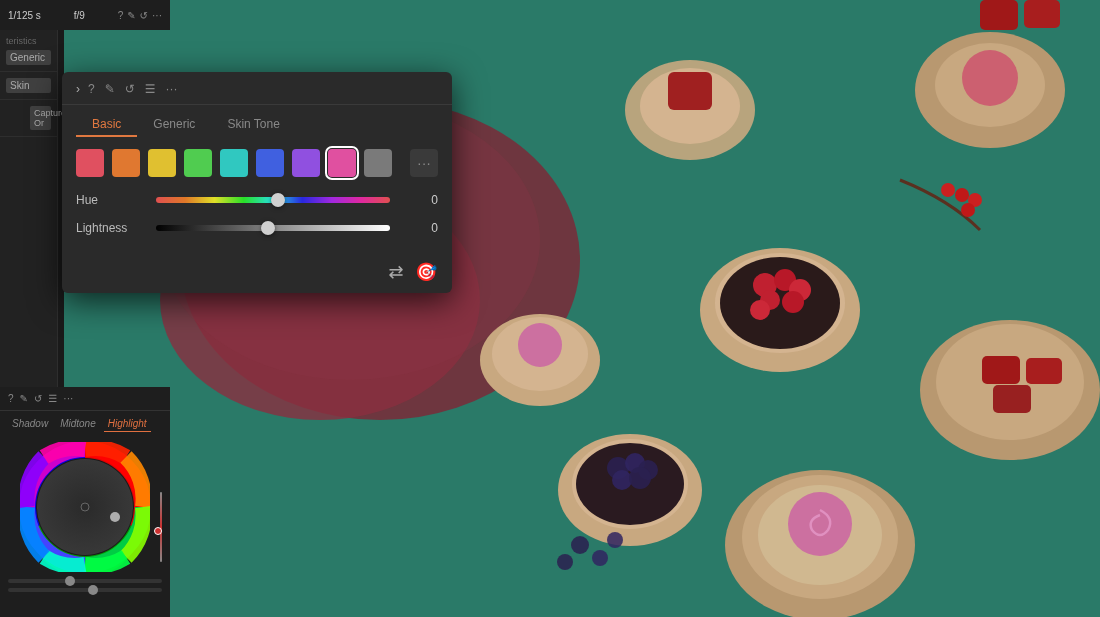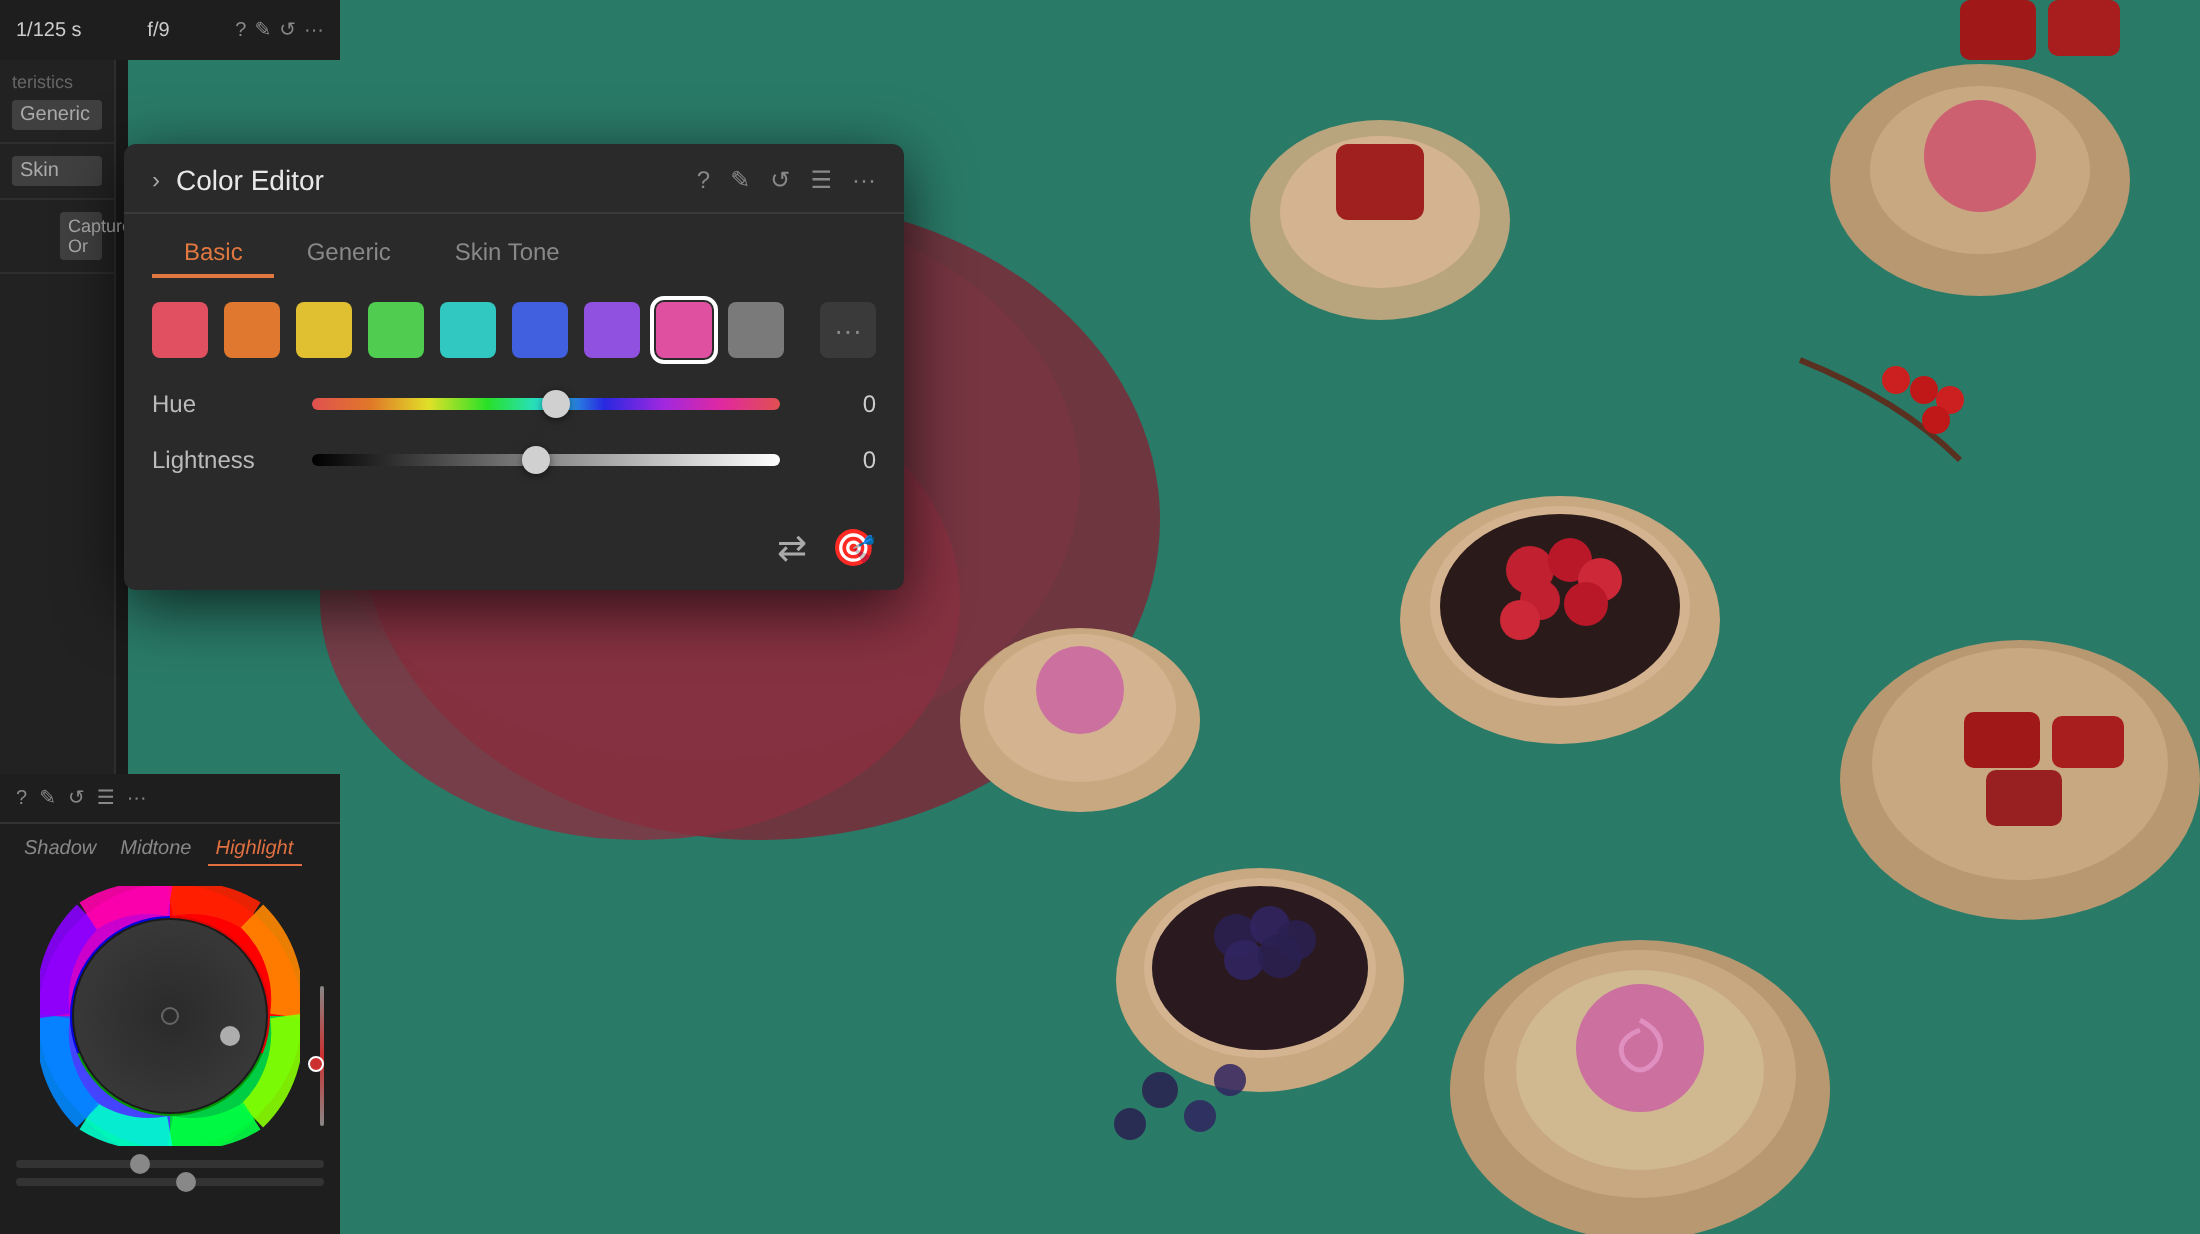--- a/index.html
+++ b/index.html
@@ -416,21 +416,20 @@
     <span>···</span>
   </div>
 </div>
 
 <div id="second-panel"></div>
 
 <div id="color-editor">
 
   <div class="ce-header">
     <span class="ce-chevron">›</span>
-    <span class="ce-title">Color Editor</span>
     <div class="ce-header-icons">
       <span>?</span>
       <span>✎</span>
       <span>↺</span>
       <span>☰</span>
       <span>···</span>
     </div>
   </div>
 
   <div class="ce-tabs">

